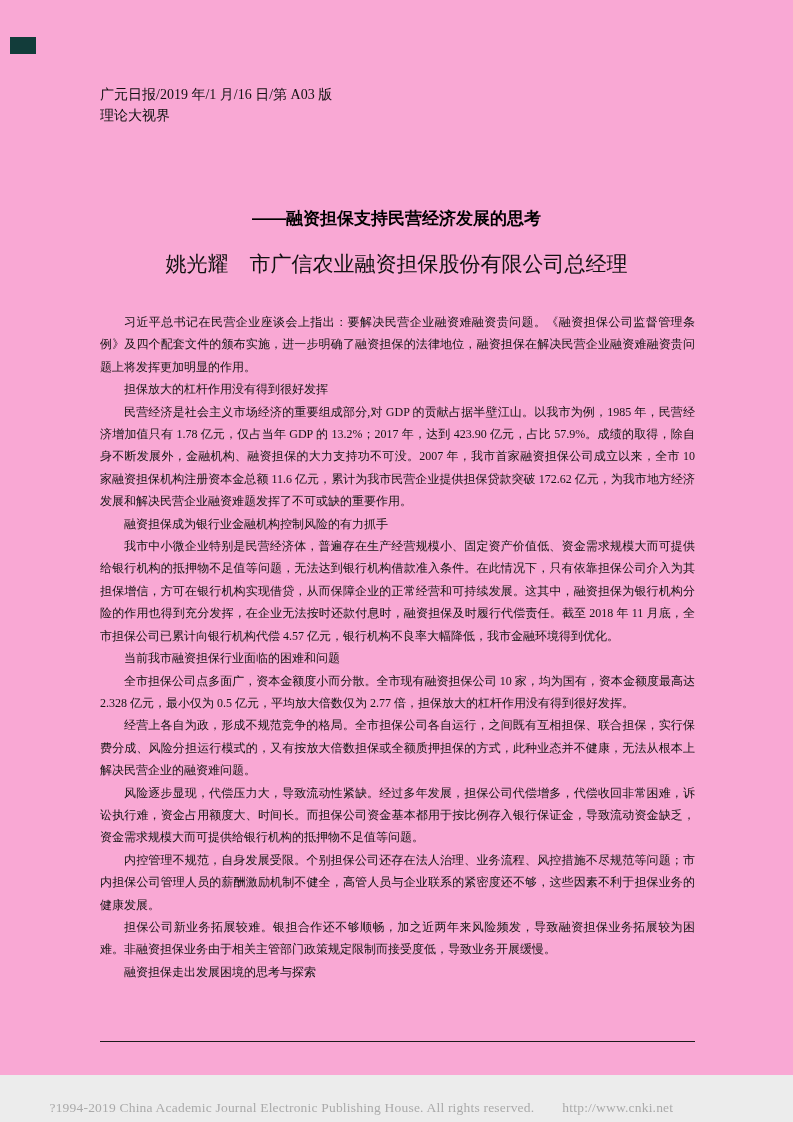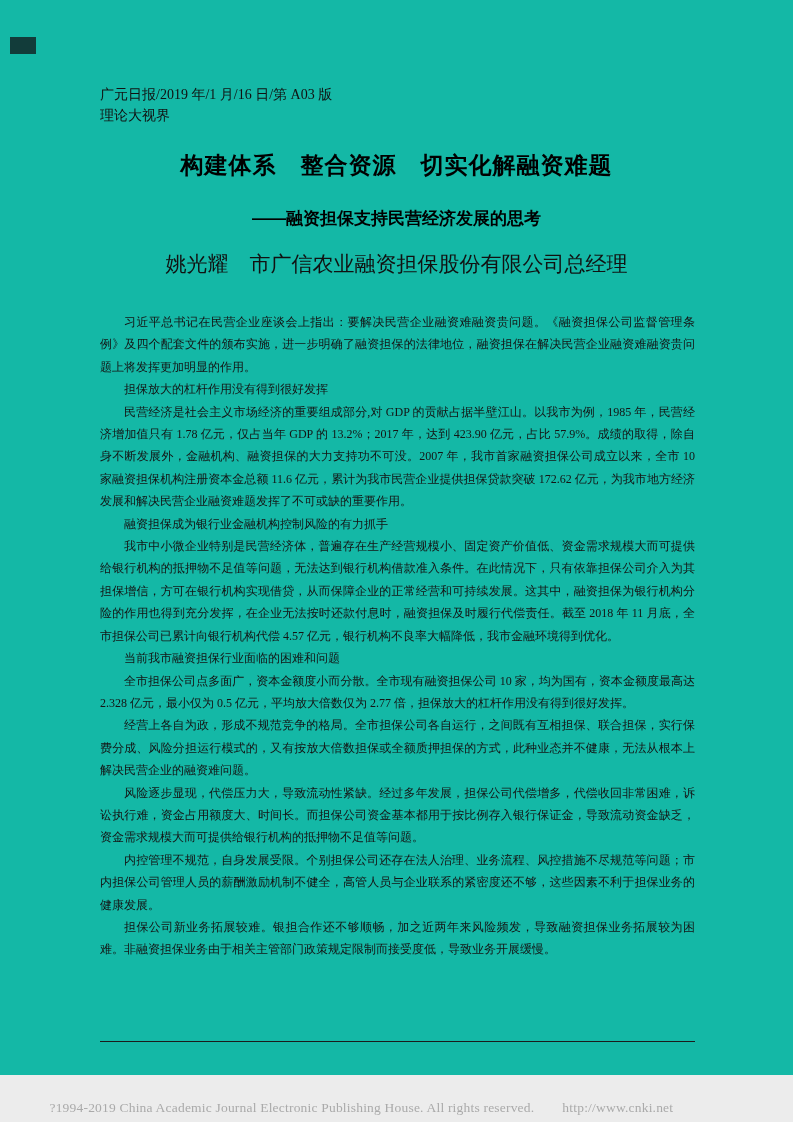--- a/index.html
+++ b/index.html
@@ -1,18 +1,18 @@
 <!DOCTYPE html>
 <html><head>
 <meta charset="utf-8">
 <style>
   html,body { margin:0; padding:0; background:#ffffff; }
   #screen {
     position:relative; width:793px; height:1122px;
-    background:#14b8a6; overflow:hidden;
+    background:#f9a8d4; overflow:hidden;
     font-family:"Liberation Serif","DejaVu Serif",serif;
     color:#1a1a1a;
   }
   .corner-mark {
     position:absolute; left:10px; top:37px; width:26px; height:17px;
   }
   .doc-header {
     position:absolute; left:100px; top:84px; width:600px;
     font-size:14px; line-height:21px; color:#111;
   }
@@ -60,38 +60,38 @@
 
 <div id="screen">
 
   <div class="corner-mark" style="background: rgb(18, 60, 58);"></div>
 
   <div class="doc-header">
     <div>广元日报/2019 年/1 月/16 日/第 A03 版</div>
     <div>理论大视界</div>
   </div>
 
-  <div class="doc-title">构建体系　整合资源　切实化解融资难题</div>
 
   <div class="doc-subtitle">——融资担保支持民营经济发展的思考</div>
 
   <div class="doc-author">姚光耀　市广信农业融资担保股份有限公司总经理</div>
 
   <div class="article-body">
       <p class="para">习近平总书记在民营企业座谈会上指出：要解决民营企业融资难融资贵问题。《融资担保公司监督管理条例》及四个配套文件的颁布实施，进一步明确了融资担保的法律地位，融资担保在解决民营企业融资难融资贵问题上将发挥更加明显的作用。</p>
       <p class="para">担保放大的杠杆作用没有得到很好发挥</p>
       <p class="para">民营经济是社会主义市场经济的重要组成部分,对 GDP 的贡献占据半壁江山。以我市为例，1985 年，民营经济增加值只有 1.78 亿元，仅占当年 GDP 的 13.2%；2017 年，达到 423.90 亿元，占比 57.9%。成绩的取得，除自身不断发展外，金融机构、融资担保的大力支持功不可没。2007 年，我市首家融资担保公司成立以来，全市 10 家融资担保机构注册资本金总额 11.6 亿元，累计为我市民营企业提供担保贷款突破 172.62 亿元，为我市地方经济发展和解决民营企业融资难题发挥了不可或缺的重要作用。</p>
       <p class="para">融资担保成为银行业金融机构控制风险的有力抓手</p>
       <p class="para">我市中小微企业特别是民营经济体，普遍存在生产经营规模小、固定资产价值低、资金需求规模大而可提供给银行机构的抵押物不足值等问题，无法达到银行机构借款准入条件。在此情况下，只有依靠担保公司介入为其担保增信，方可在银行机构实现借贷，从而保障企业的正常经营和可持续发展。这其中，融资担保为银行机构分险的作用也得到充分发挥，在企业无法按时还款付息时，融资担保及时履行代偿责任。截至 2018 年 11 月底，全市担保公司已累计向银行机构代偿 4.57 亿元，银行机构不良率大幅降低，我市金融环境得到优化。</p>
       <p class="para">当前我市融资担保行业面临的困难和问题</p>
       <p class="para">全市担保公司点多面广，资本金额度小而分散。全市现有融资担保公司 10 家，均为国有，资本金额度最高达 2.328 亿元，最小仅为 0.5 亿元，平均放大倍数仅为 2.77 倍，担保放大的杠杆作用没有得到很好发挥。</p>
       <p class="para">经营上各自为政，形成不规范竞争的格局。全市担保公司各自运行，之间既有互相担保、联合担保，实行保费分成、风险分担运行模式的，又有按放大倍数担保或全额质押担保的方式，此种业态并不健康，无法从根本上解决民营企业的融资难问题。</p>
       <p class="para">风险逐步显现，代偿压力大，导致流动性紧缺。经过多年发展，担保公司代偿增多，代偿收回非常困难，诉讼执行难，资金占用额度大、时间长。而担保公司资金基本都用于按比例存入银行保证金，导致流动资金缺乏，资金需求规模大而可提供给银行机构的抵押物不足值等问题。</p>
       <p class="para">内控管理不规范，自身发展受限。个别担保公司还存在法人治理、业务流程、风控措施不尽规范等问题；市内担保公司管理人员的薪酬激励机制不健全，高管人员与企业联系的紧密度还不够，这些因素不利于担保业务的健康发展。</p>
       <p class="para">担保公司新业务拓展较难。银担合作还不够顺畅，加之近两年来风险频发，导致融资担保业务拓展较为困难。非融资担保业务由于相关主管部门政策规定限制而接受度低，导致业务开展缓慢。</p>
+      <p class="para">融资担保走出发展困境的思考与探索</p>
     </div>
 
   <div class="footer-rule"></div>
 
   <div class="page-indicator">第1页 共2页</div>
 
   <div class="copyright-bar" style="background: rgb(236, 236, 236);">
     <div class="copyright-text" style="color: rgb(170, 170, 170);">
       <span>?1994-2019 China Academic Journal Electronic Publishing House. All rights reserved.</span><span class="copyright-url">http://www.cnki.net</span>
     </div>

